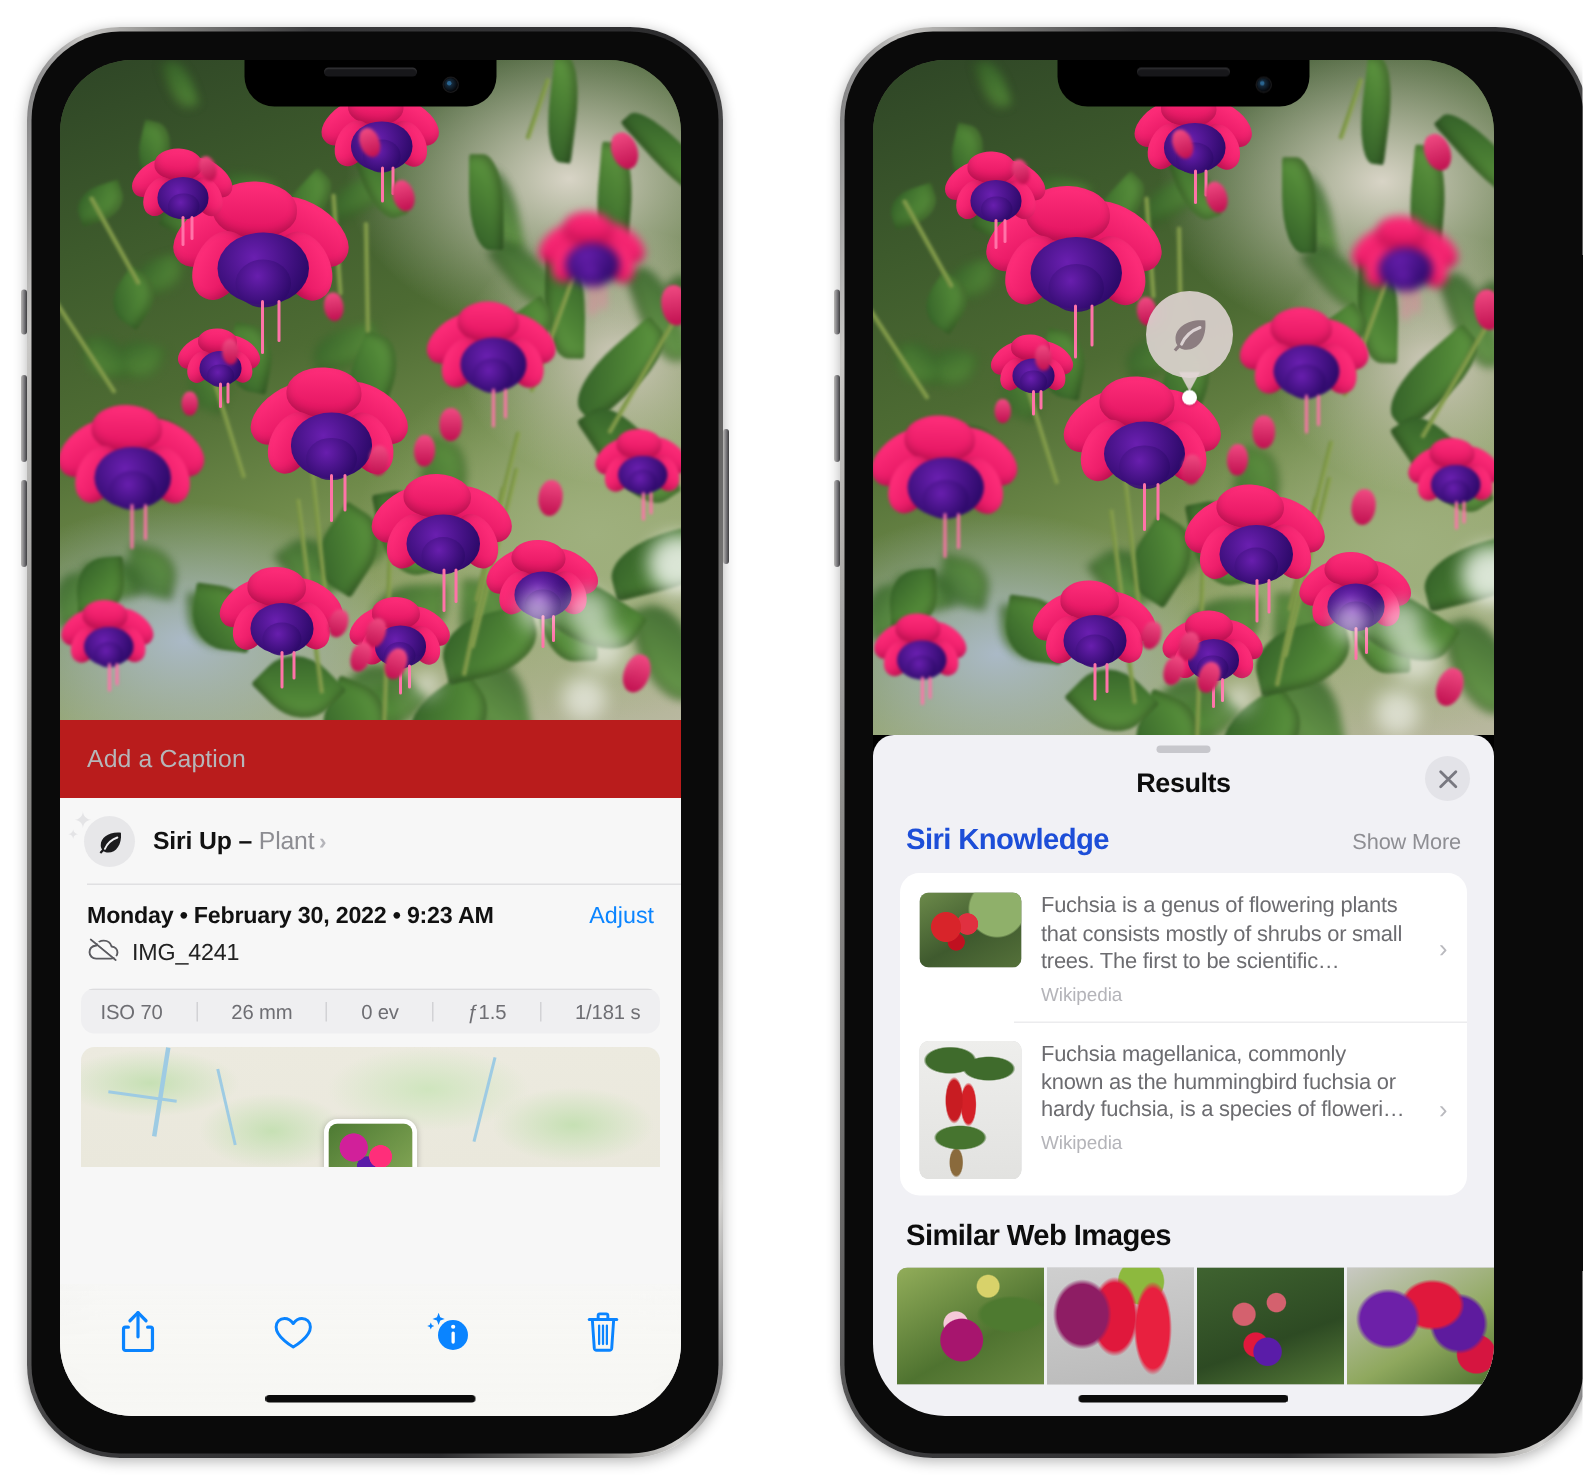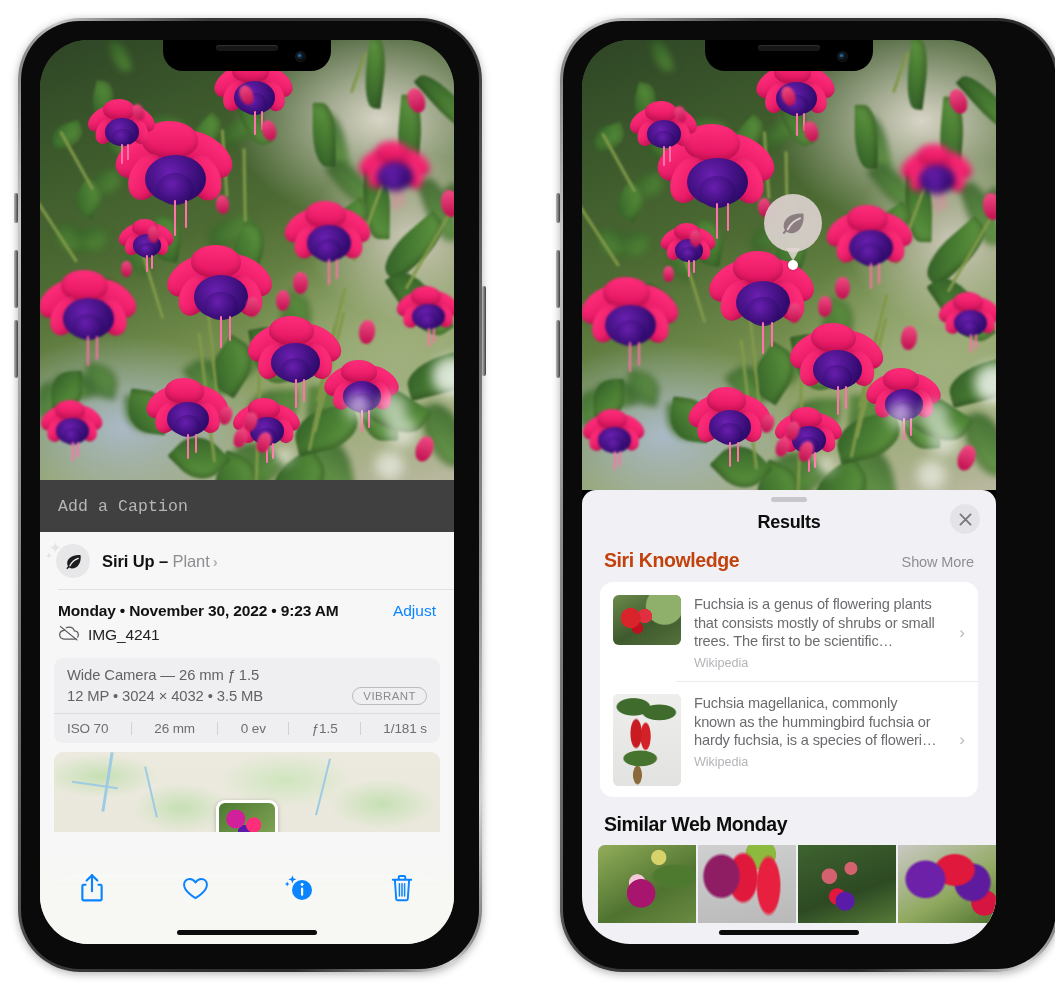--- a/index.html
+++ b/index.html
@@ -53,21 +53,21 @@
   .fl .petal{position:absolute;border-radius:50% 50% 45% 45%;
     background:linear-gradient(180deg,#ff2e7a,#e0125f);box-shadow:inset 0 -3px 6px rgba(0,0,0,.2);}
   .fl .core{position:absolute;border-radius:50%;
     background:radial-gradient(circle at 40% 35%,#6a1fb0,#2e0a6b 75%);}
   .bud{position:absolute;border-radius:48% 48% 50% 50%;
     background:linear-gradient(180deg,#f04a82,#c01050);}
   .blur-s{filter:blur(1.2px);} .blur-m{filter:blur(3px);} .blur-l{filter:blur(6px);}
 
   
   .sheet{position:absolute;left:0;right:0;bottom:0;background:#f7f7f7;}
-  .caption-row{background:#404040;padding:17px 18px 16px 18px;font-family:Liberation Mono, monospace;}
+  .caption-row{background:#b91c1c;padding:17px 18px 16px 18px;}
   .caption-ph{color:#b6b6b9;font-size:16.5px;letter-spacing:.1px;}
   .lookup-row{display:flex;align-items:center;gap:12px;padding:12px 18px 12px 16px;
     background:#f7f7f7;position:relative;}
   .lookup-row:after{content:"";position:absolute;left:18px;right:0;bottom:0;height:1px;background:#e0e0e2;}
   .leaf-badge{width:34px;height:34px;border-radius:50%;background:#e7e7e9;
     display:flex;align-items:center;justify-content:center;flex:0 0 auto;position:relative;}
   .sparkle{position:absolute;left:-7px;top:-4px;color:#e4e4e6;font-size:15px;line-height:1;}
   .sparkle.s2{left:-11px;top:8px;font-size:9px;}
   .lookup-text{font-size:16.5px;color:#111;font-weight:700;letter-spacing:-.1px;}
   .lookup-text .sub{font-weight:400;color:#8d8d92;}
@@ -118,21 +118,21 @@
 
   
   .results{position:absolute;left:0;right:0;bottom:0;background:#f1f1f5;
     border-radius:14px 14px 0 0;overflow:hidden;}
   .grabber{width:36px;height:5px;border-radius:3px;background:#c7c7cc;margin:7px auto 0 auto;}
   .res-head{position:relative;padding:10px 0 16px 0;text-align:center;}
   .res-title{font-size:18px;font-weight:700;color:#0d0d0d;letter-spacing:-.3px;}
   .close-btn{position:absolute;right:16px;top:2px;width:30px;height:30px;border-radius:50%;
     background:#e3e3e8;display:flex;align-items:center;justify-content:center;}
   .sec-head{display:flex;align-items:baseline;justify-content:space-between;padding:0 22px 10px 22px;}
-  .sec-title{font-size:19.5px;font-weight:700;color:#c2410c;letter-spacing:-.4px;text-align:right;}
+  .sec-title{font-size:19.5px;font-weight:700;color:#1d4ed8;letter-spacing:-.4px;text-align:right;}
   .show-more{font-size:14.5px;color:#8e8e93;letter-spacing:-.1px;}
   .kn-card{margin:0 18px;background:#fff;border-radius:13px;overflow:hidden;}
   .kn-row{display:flex;gap:13px;padding:13px 13px 11px 13px;position:relative;align-items:flex-start;}
   .kn-row + .kn-row:before{content:"";position:absolute;left:76px;right:0;top:0;height:1px;background:#ececee;}
   .kn-thumb{flex:0 0 auto;border-radius:6px;overflow:hidden;position:relative;background:#d8d8d8;}
   .kn-body{flex:1;min-width:0;padding-right:6px;}
   .kn-title{font-size:16px;font-weight:700;color:#0d0d0d;letter-spacing:-.25px;margin-bottom:1px;}
   .kn-desc{font-size:14.6px;line-height:1.28;color:#6c6c70;letter-spacing:-.15px;}
   .kn-src{font-size:12.6px;color:#b4b4b9;margin-top:5px;letter-spacing:-.05px;}
   .kn-chev{align-self:center;color:#b9b9be;font-size:17px;flex:0 0 auto;}
@@ -431,43 +431,36 @@
               <path d="M7.5 17.5C9.5 13 13.5 9.6 18 8" stroke="#f0f0f2" stroke-width="1.6" fill="none" stroke-linecap="round"></path>
             </svg>
           </div>
           <div class="lookup-text">
             <span>Siri Up – </span><span class="sub">Plant</span><span class="chev">›</span>
           </div>
         </div>
 
         <div class="meta-block">
           <div class="meta-line1">
-            <div class="meta-date">Monday • November 30, 2022 • 9:23 AM</div>
+            <div class="meta-date">Monday • February 30, 2022 • 9:23 AM</div>
             <div class="adjust">Adjust</div>
           </div>
           <div class="meta-line2">
             <span>
               <svg width="22" height="16" viewBox="0 0 26 18" aria-hidden="true">
                 <path d="M7.2 16.2h11.6c3 0 5.2-2.1 5.2-4.8 0-2.6-1.9-4.6-4.6-4.8C18.6 3.8 16.2 2 13.2 2 10.4 2 8.2 3.5 7.2 5.9 4 6.3 2 8.4 2 11.2c0 2.8 2.2 5 5.2 5z" fill="none" stroke="#5b5b60" stroke-width="1.5"></path>
                 <path d="M3 1.2 L22.6 17.2" stroke="#5b5b60" stroke-width="1.5" stroke-linecap="round"></path>
                 <path d="M4.2 0 L23.8 16" stroke="#f7f7f7" stroke-width="1.6" stroke-linecap="round"></path>
               </svg>
             </span>
             <span class="fname">IMG_4241</span>
           </div>
         </div>
 
         <div class="exif-card">
-          <div class="exif-body">
-            <div class="exif-r1">Wide Camera — 26 mm ƒ 1.5</div>
-            <div class="exif-r2">
-              <span class="txt">12 MP • 3024 × 4032 • 3.5 MB</span>
-              <span class="tag-vib">VIBRANT</span>
-            </div>
-          </div>
           <div class="exif-foot">
             <span class="cell">ISO 70</span>
             <span class="divq"></span>
             <span class="cell">26 mm</span>
             <span class="divq"></span>
             <span class="cell">0 ev</span>
             <span class="divq"></span>
             <span class="cell">ƒ1.5</span>
             <span class="divq"></span>
             <span class="cell">1/181 s</span>
@@ -856,21 +849,21 @@
             </div>
             <div class="kn-body">
               <div class="kn-desc">Fuchsia magellanica, commonly known as the hummingbird fuchsia or hardy fuchsia, is a species of floweri…</div>
               <div class="kn-src">Wikipedia</div>
             </div>
             <span class="kn-chev">›</span>
           </div>
         </div>
 
         <div class="sim-head">
-          <span class="sim-title">Similar Web Monday</span>
+          <span class="sim-title">Similar Web Images</span>
         </div>
         <div class="sim-strip">
           <div class="sim-tile">
             <div style="position:absolute;inset:0;background:
                radial-gradient(circle at 44% 62%,#a7156e 0 19%,rgba(0,0,0,0) 20%),
                radial-gradient(circle at 40% 48%,#f6c9d8 0 11%,rgba(0,0,0,0) 12%),
                radial-gradient(circle at 62% 16%,#d8d26a 0 8%,rgba(0,0,0,0) 9%),
                radial-gradient(ellipse 24% 16% at 78% 40%,#4e7a30 0 85%,rgba(0,0,0,0) 100%),
                linear-gradient(150deg,#92ad5a,#4f7330 60%,#6b8a42);"></div>
           </div>

